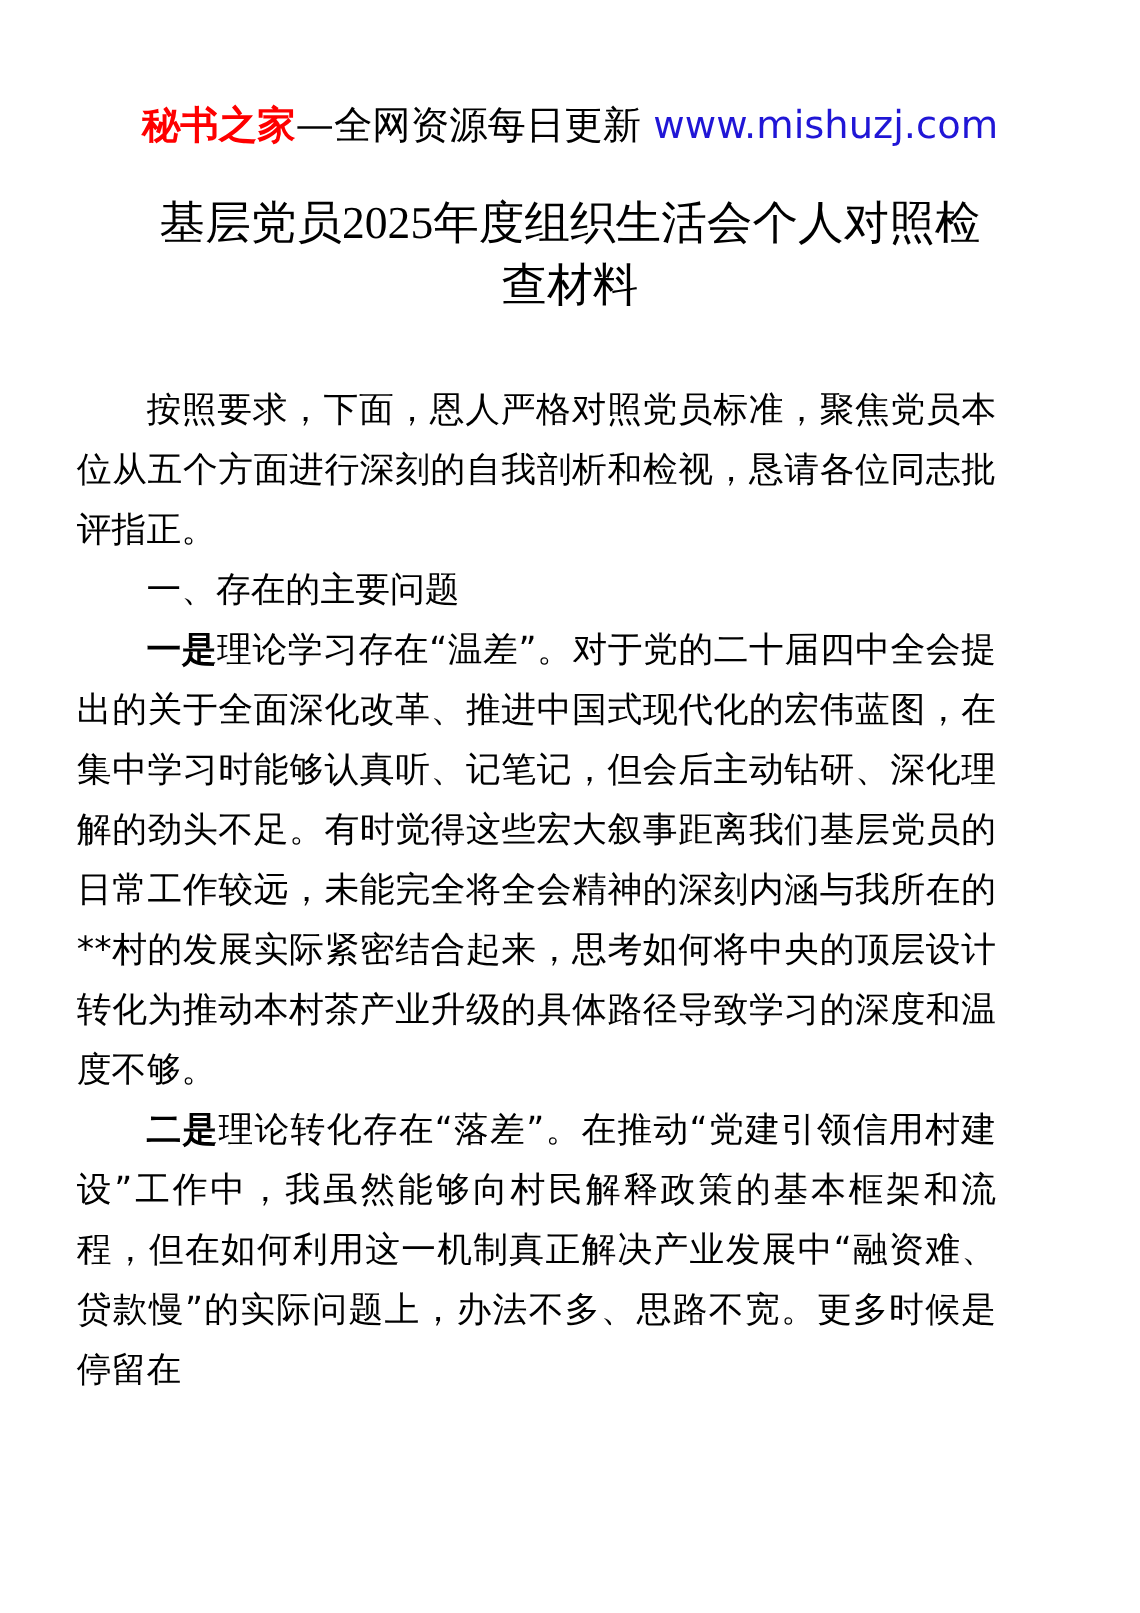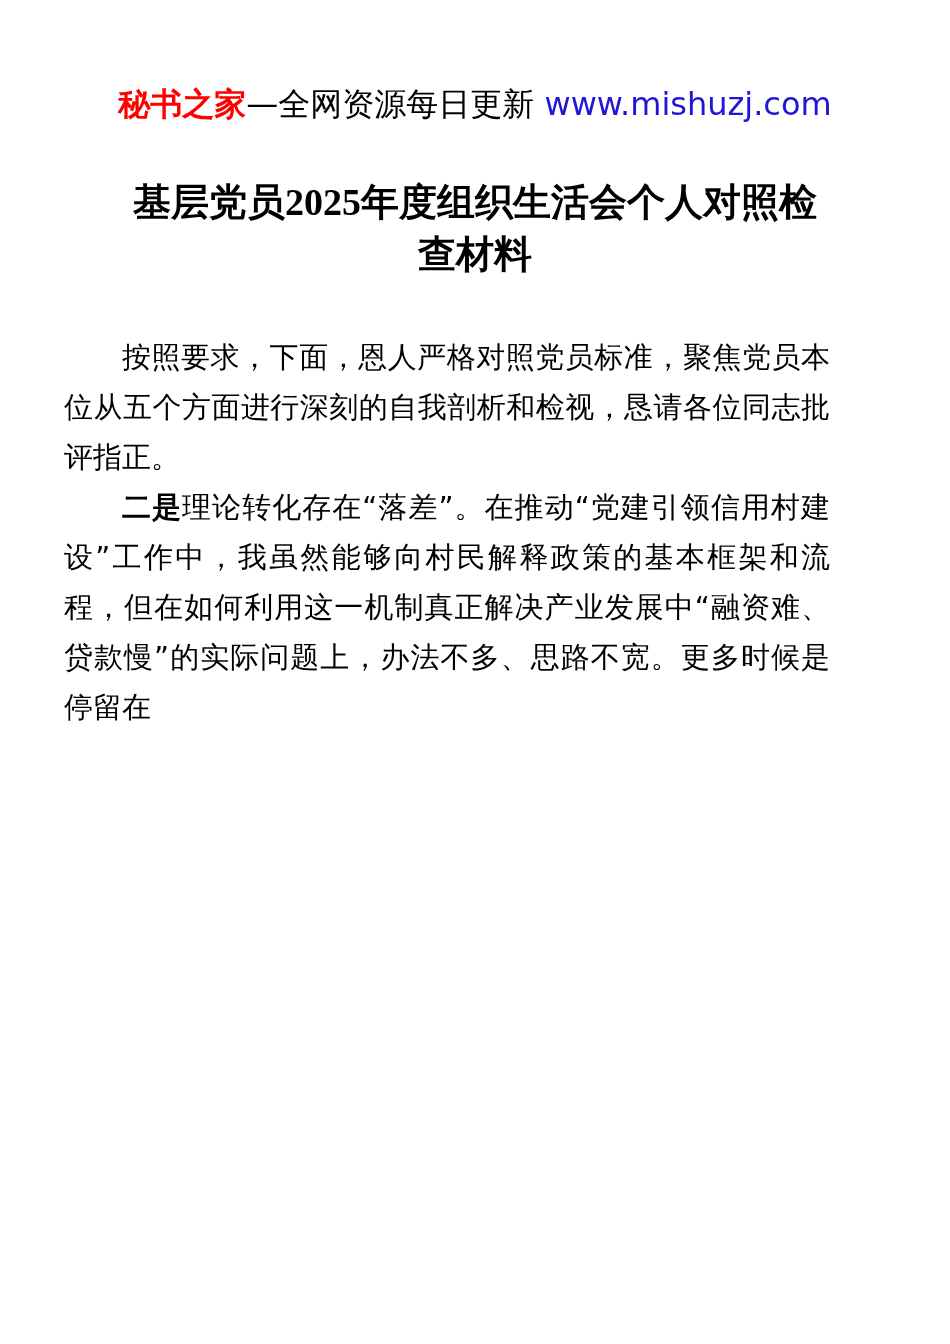--- a/index.html
+++ b/index.html
@@ -34,23 +34,23 @@
   .site-tagline {
     color: #000000;
   }
   .site-url {
     color: #2016d6;
     text-decoration: none;
     cursor: pointer;
   }
   h1.doc-title {
     max-width: 700px;
-    margin: 54px auto 0 auto;
+    margin: 38px auto 0 auto;
     text-align: center;
-    font-weight: bold;
+    font-weight: normal;
     font-size: 38px;
     line-height: 52px;
     font-family: "Liberation Serif", "DejaVu Serif", serif;
   }
   .doc-body {
     margin: 52px 120px 0 64px;
     font-size: 29px;
     line-height: 50px;
     text-align: justify;
   }
@@ -69,16 +69,18 @@
 <div class="page">
 
   <div class="site-header">
     <span class="site-brand">秘书之家</span><span class="site-tagline">—全网资源每日更新 </span><a class="site-url">www.mishuzj.com</a>
   </div>
 
   <h1 class="doc-title">基层党员2025年度组织生活会个人对照检查材料</h1>
 
   <div class="doc-body">
       <p class="para body">按照要求，下面，恩人严格对照党员标准，聚焦党员本位从五个方面进行深刻的自我剖析和检视，恳请各位同志批评指正。</p>
+      <p class="para heading">一、存在的主要问题</p>
+      <p class="para body"><strong>一是</strong>理论学习存在“温差”。对于党的二十届四中全会提出的关于全面深化改革、推进中国式现代化的宏伟蓝图，在集中学习时能够认真听、记笔记，但会后主动钻研、深化理解的劲头不足。有时觉得这些宏大叙事距离我们基层党员的日常工作较远，未能完全将全会精神的深刻内涵与我所在的**村的发展实际紧密结合起来，思考如何将中央的顶层设计转化为推动本村茶产业升级的具体路径导致学习的深度和温度不够。</p>
       <p class="para body"><strong>二是</strong>理论转化存在“落差”。在推动“党建引领信用村建设”工作中，我虽然能够向村民解释政策的基本框架和流程，但在如何利用这一机制真正解决产业发展中“融资难、贷款慢”的实际问题上，办法不多、思路不宽。更多时候是停留在</p>
     </div>
 
 </div>
 
 </body></html>

